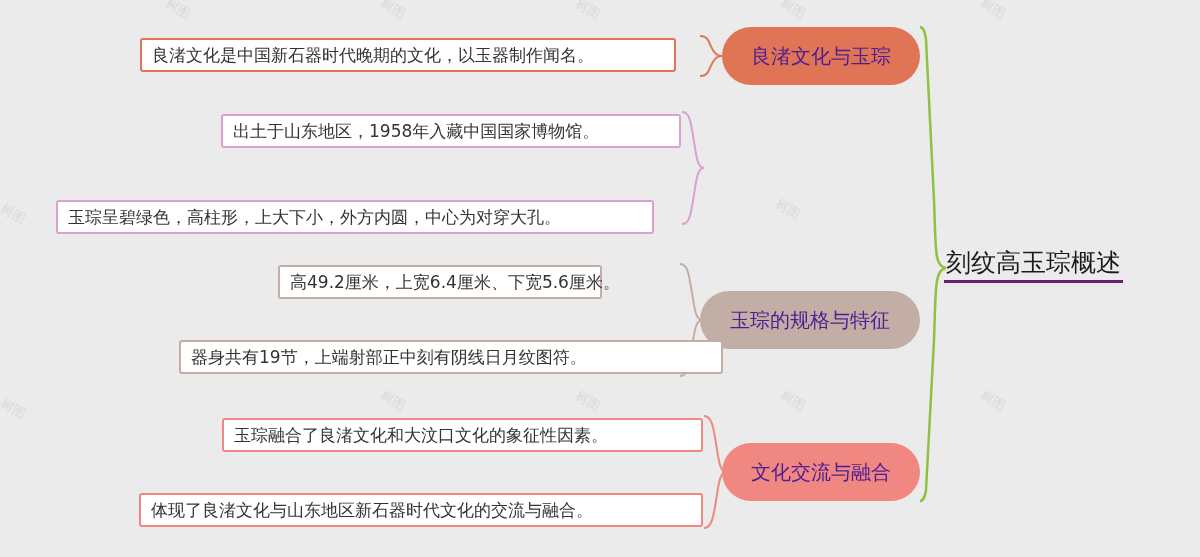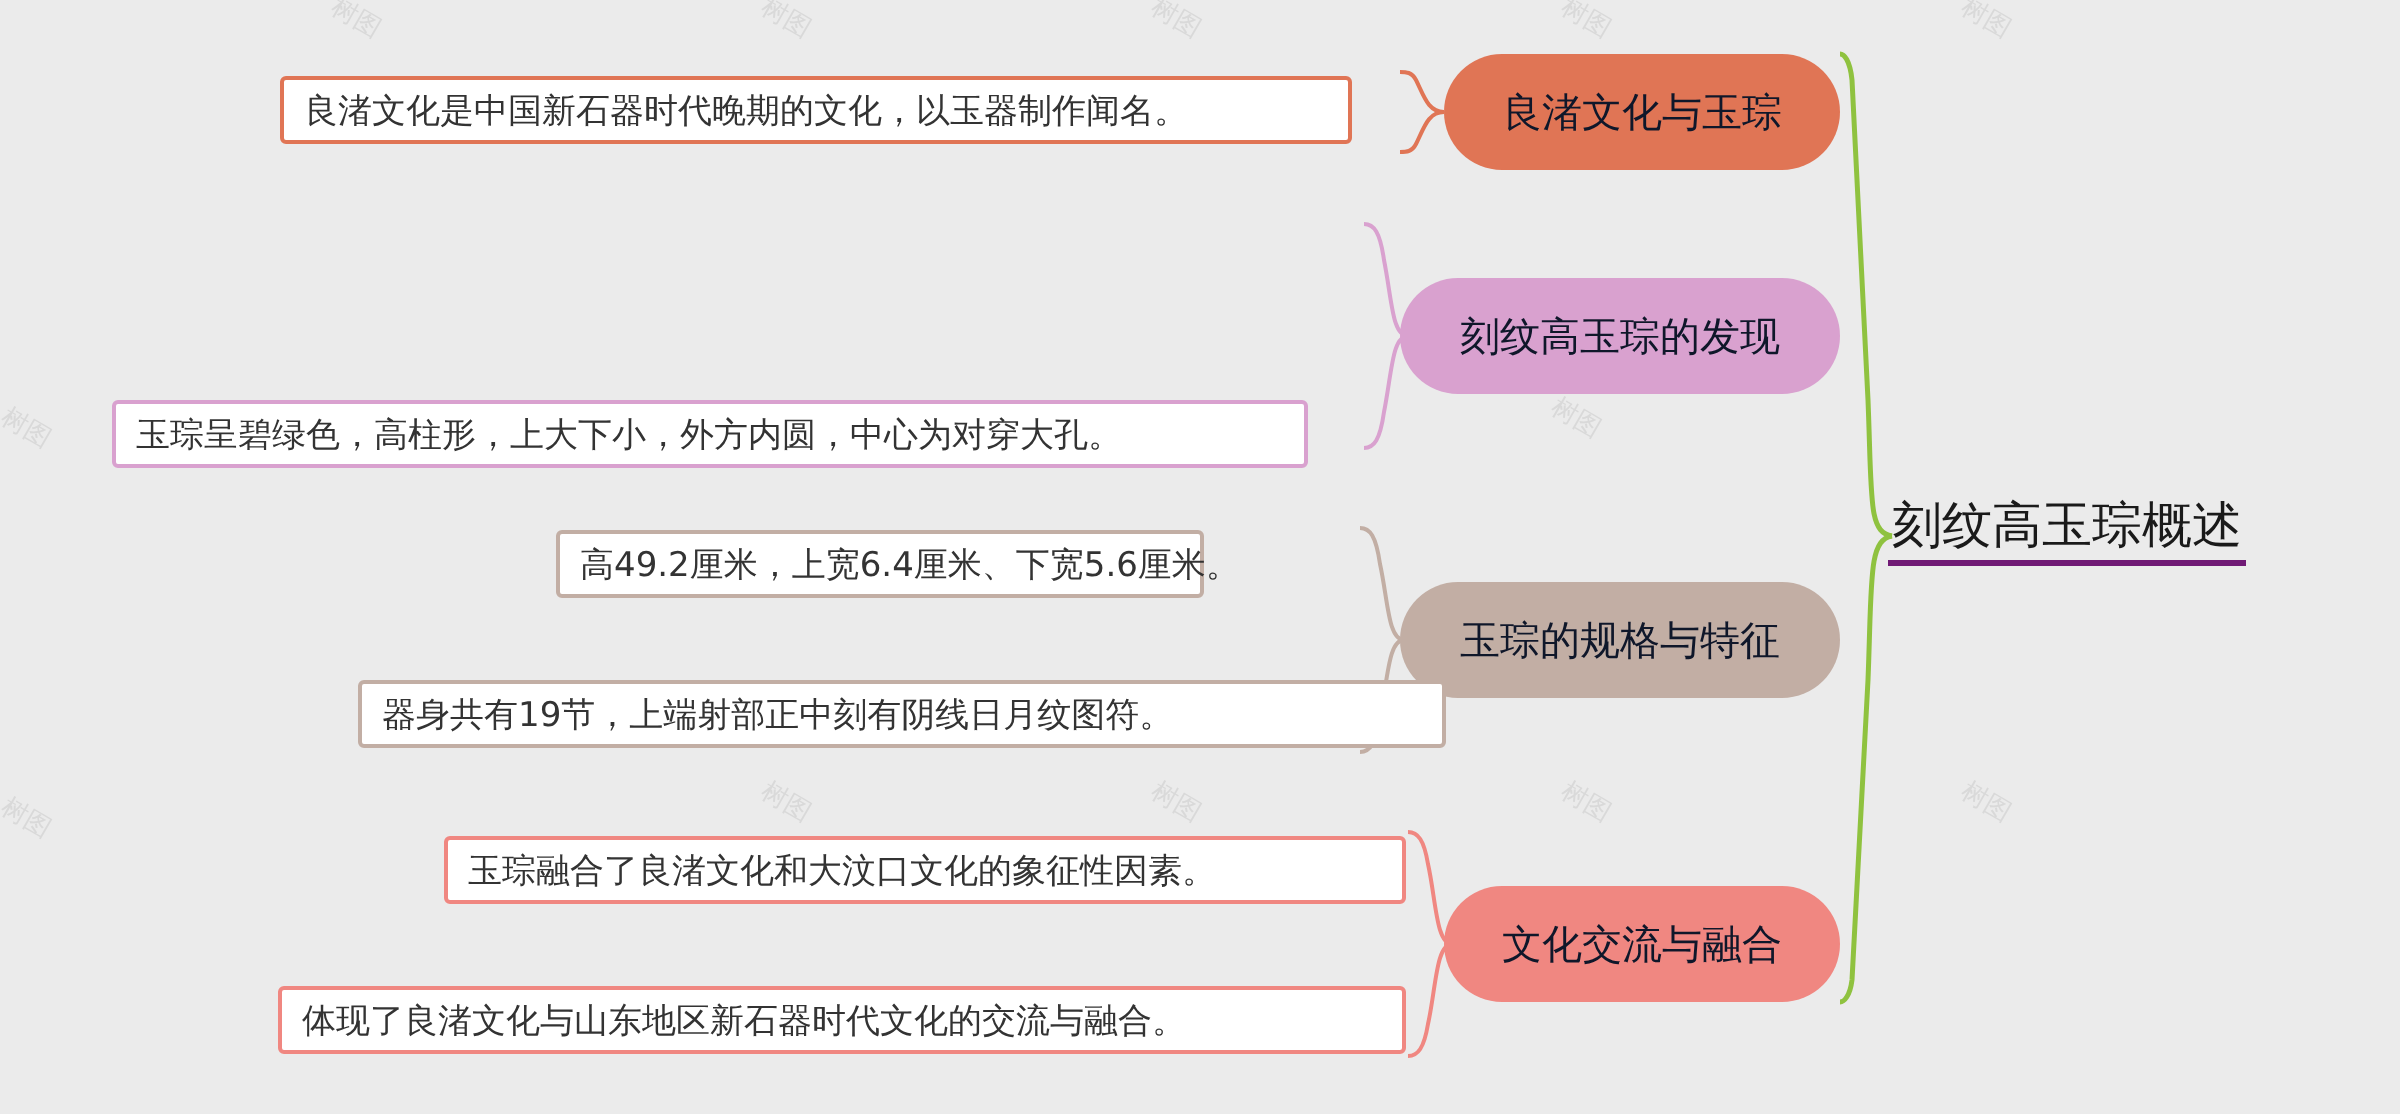--- a/index.html
+++ b/index.html
@@ -13,21 +13,21 @@
   svg.connectors { position: absolute; left: 0; top: 0; }
   .root {
     position: absolute; left: 944px; top: 246px;
     font-size: 25px; color: #1a1a1a; line-height: 34px;
     padding: 0 2px;
     border-bottom: 3px solid #701a75;
     white-space: nowrap;
   }
   .branch {
     position: absolute; height: 58px; border-radius: 29px;
-    color: #0f172a; font-size: 20px;
+    color: #4c1d95; font-size: 20px;
     display: flex; align-items: center; justify-content: center;
     white-space: nowrap;
   }
   .leaf {
     position: absolute; height: 34px; background: #ffffff;
     border: 2px solid; border-radius: 3px; box-sizing: border-box;
     font-size: 17px; color: #333333;
     display: flex; align-items: center; padding: 0 10px;
     white-space: nowrap;
   }
@@ -70,21 +70,21 @@
 
     <path d="M726,472 C718,472 718,450 714,432 C712,420 709,416 704,416" fill="none" stroke="#f08781" stroke-width="2"></path>
     <path d="M726,472 C718,472 718,494 714,512 C712,524 709,528 704,528" fill="none" stroke="#f08781" stroke-width="2"></path>
   </svg>
 
   <div class="root">刻纹高玉琮概述</div>
 
   <div class="branch" style="left:722px;top:27px;width:198px;background:#e07555">良渚文化与玉琮</div>
   <div class="leaf" style="left:140px;top:38px;width:536px;border-color:#e07555">良渚文化是中国新石器时代晚期的文化，以玉器制作闻名。</div>
 
-  <div class="branch" style="left:700px;top:139px;width:220px;background:#d9a1cf">刻纹高玉琮的发现</div>
+  <div class="leaf" style="left:221px;top:114px;width:460px;border-color:#d9a1cf">出土于山东地区，1958年入藏中国国家博物馆。</div>
   <div class="leaf" style="left:56px;top:200px;width:598px;border-color:#d9a1cf">玉琮呈碧绿色，高柱形，上大下小，外方内圆，中心为对穿大孔。</div>
 
   <div class="branch" style="left:700px;top:291px;width:220px;background:#c2aea4">玉琮的规格与特征</div>
   <div class="leaf" style="left:278px;top:265px;width:324px;border-color:#c2aea4">高49.2厘米，上宽6.4厘米、下宽5.6厘米。</div>
   <div class="leaf" style="left:179px;top:340px;width:544px;border-color:#c2aea4">器身共有19节，上端射部正中刻有阴线日月纹图符。</div>
 
   <div class="branch" style="left:722px;top:443px;width:198px;background:#f08781">文化交流与融合</div>
   <div class="leaf" style="left:139px;top:493px;width:564px;border-color:#f08781">体现了良渚文化与山东地区新石器时代文化的交流与融合。</div>
   <div class="leaf" style="left:222px;top:418px;width:481px;border-color:#f08781">玉琮融合了良渚文化和大汶口文化的象征性因素。</div>
 

